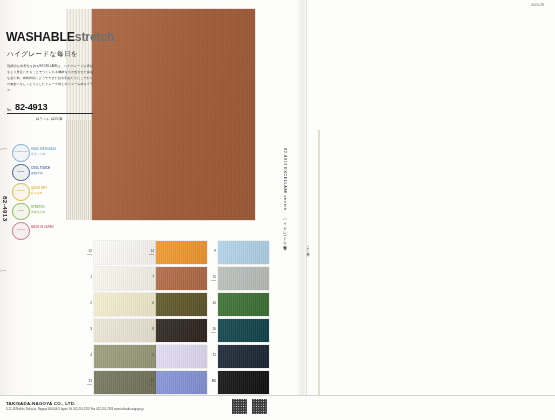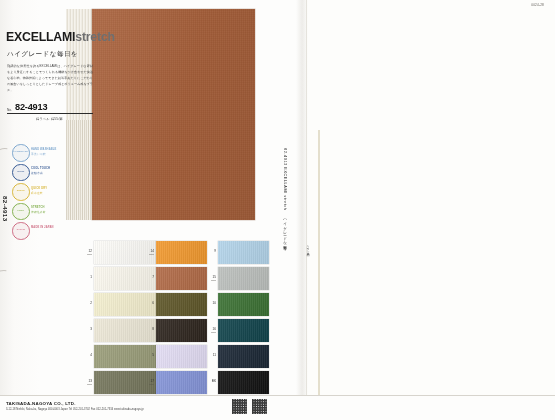--- a/index.html
+++ b/index.html
@@ -229,21 +229,21 @@
 
   <div id="texstrip"></div>
   <div id="texstrip2"></div>
 
   <div id="mainswatch" class="pinked">
     <span class="pinkside" style="left:-1.2px"></span>
     <span class="pinkside" style="right:-1.2px"></span>
   </div>
 
   <div class="brandtitle">
-    <span>EXCELLAMI</span><span class="fade">stretch</span>
+    <span>WASHABLE</span><span class="fade">stretch</span>
   </div>
   <div class="tagline">ハイグレードな毎日を</div>
   <div class="bodycopy">飛躍的な伸長性を誇るEXCELLAMIは、ハイグレードな素材をより身近にすることでつくられる機能をかけ合わせた快適な着心地。特殊技術によってできた起毛手あたりにこだわりの風合いをしっとりとしたドレープ感とボリューム感をプラス。</div>
 
   <div class="numrow">
     <span class="lbl">No.</span>
     <span class="val">82-4913</span>
   </div>
   <div class="composition">綿ラベル  綿55/麻</div>
 

